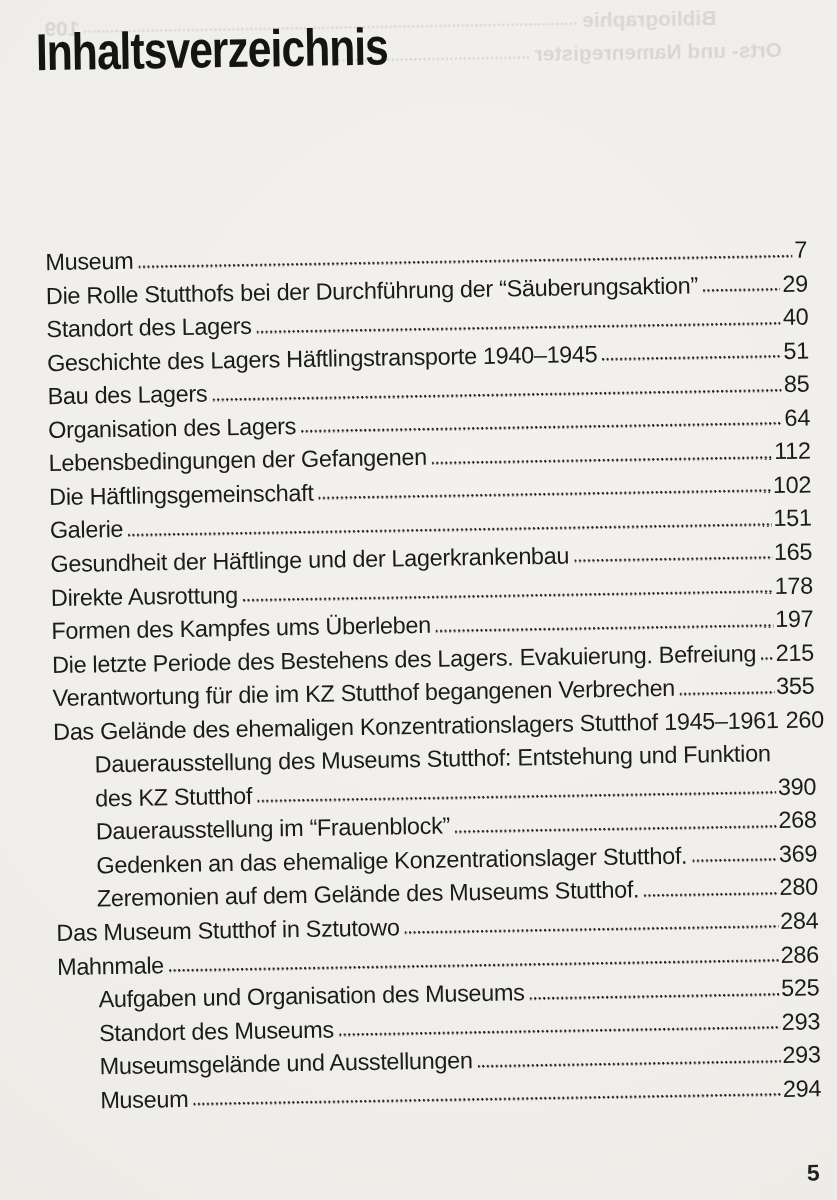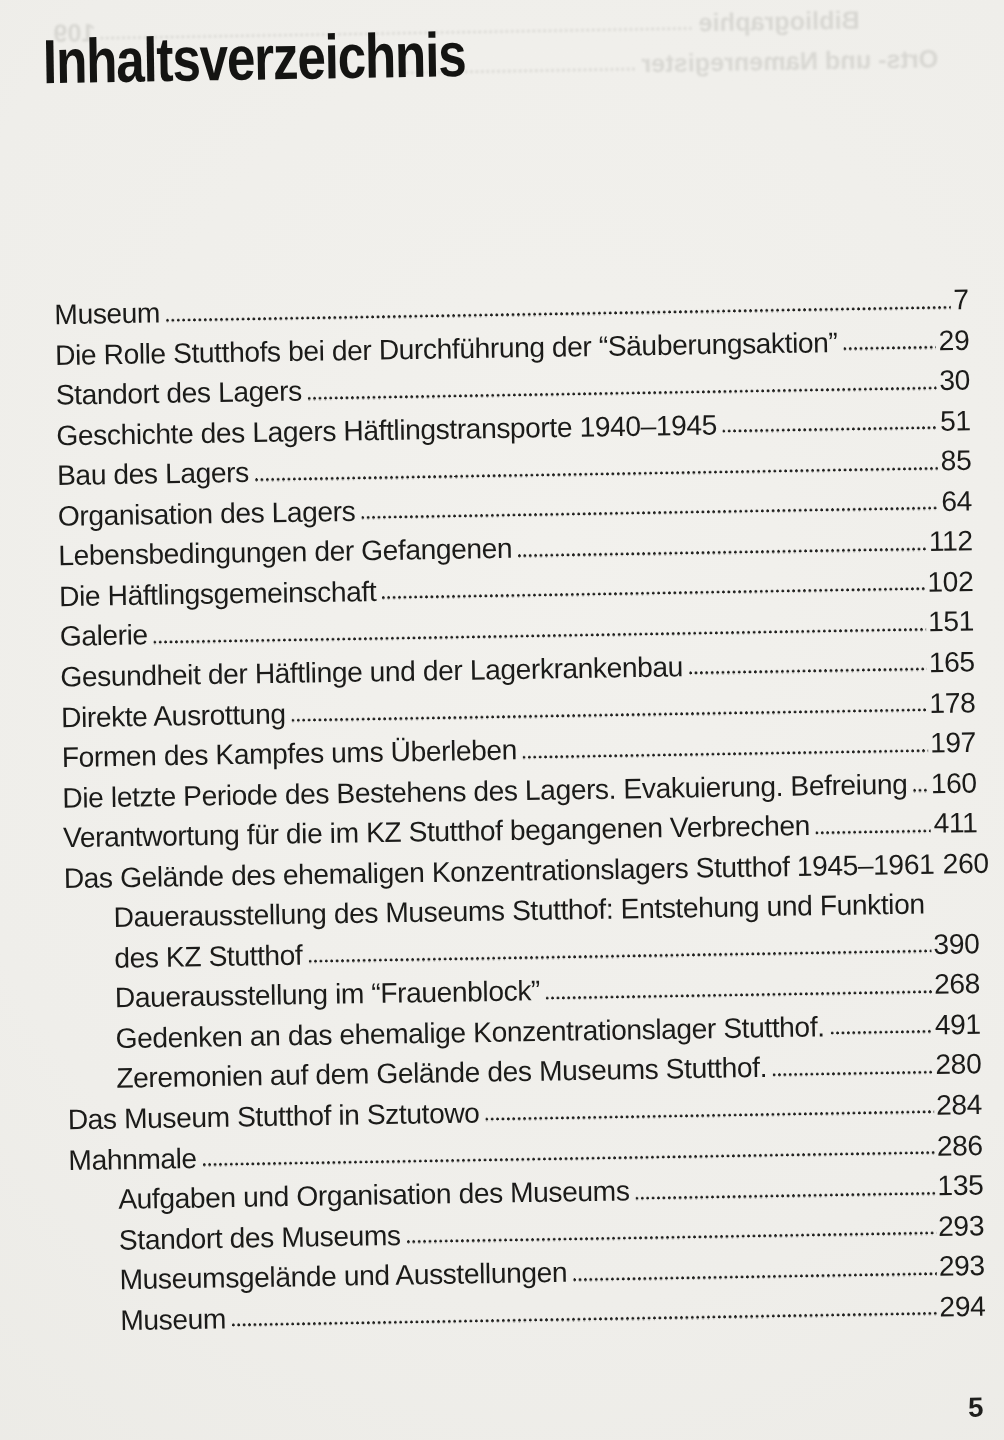--- a/index.html
+++ b/index.html
@@ -146,21 +146,21 @@
           <span class="num">7</span>
         </div>
         <div class="row">
           <span class="lbl">Die Rolle Stutthofs bei der Durchführung der “Säuberungsaktion”</span>
           <span class="leader"></span>
           <span class="num">29</span>
         </div>
         <div class="row">
           <span class="lbl">Standort des Lagers</span>
           <span class="leader"></span>
-          <span class="num">30</span>
+          <span class="num">40</span>
         </div>
         <div class="row">
           <span class="lbl">Geschichte des Lagers Häftlingstransporte 1940–1945</span>
           <span class="leader"></span>
           <span class="num">51</span>
         </div>
         <div class="row">
           <span class="lbl">Bau des Lagers</span>
           <span class="leader"></span>
           <span class="num">85</span>
@@ -196,26 +196,26 @@
           <span class="num">178</span>
         </div>
         <div class="row">
           <span class="lbl">Formen des Kampfes ums Überleben</span>
           <span class="leader"></span>
           <span class="num">197</span>
         </div>
         <div class="row">
           <span class="lbl">Die letzte Periode des Bestehens des Lagers. Evakuierung. Befreiung</span>
           <span class="leader"></span>
-          <span class="num">160</span>
+          <span class="num">215</span>
         </div>
         <div class="row">
           <span class="lbl">Verantwortung für die im KZ Stutthof begangenen Verbrechen</span>
           <span class="leader"></span>
-          <span class="num">411</span>
+          <span class="num">355</span>
         </div>
         <div class="row">
           <span class="lbl">Das Gelände des ehemaligen Konzentrationslagers Stutthof 1945–1961</span>
           <span class="leader"></span>
           <span class="num">260</span>
         </div>
         <div class="row ind">
           <span class="lbl">Dauerausstellung des Museums Stutthof: Entstehung und Funktion</span>
         </div>
         <div class="row ind">
@@ -224,41 +224,41 @@
           <span class="num">390</span>
         </div>
         <div class="row ind">
           <span class="lbl">Dauerausstellung im “Frauenblock”</span>
           <span class="leader"></span>
           <span class="num">268</span>
         </div>
         <div class="row ind">
           <span class="lbl">Gedenken an das ehemalige Konzentrationslager Stutthof.</span>
           <span class="leader"></span>
-          <span class="num">491</span>
+          <span class="num">369</span>
         </div>
         <div class="row ind">
           <span class="lbl">Zeremonien auf dem Gelände des Museums Stutthof.</span>
           <span class="leader"></span>
           <span class="num">280</span>
         </div>
         <div class="row">
           <span class="lbl">Das Museum Stutthof in Sztutowo</span>
           <span class="leader"></span>
           <span class="num">284</span>
         </div>
         <div class="row">
           <span class="lbl">Mahnmale</span>
           <span class="leader"></span>
           <span class="num">286</span>
         </div>
         <div class="row ind">
           <span class="lbl">Aufgaben und Organisation des Museums</span>
           <span class="leader"></span>
-          <span class="num">135</span>
+          <span class="num">525</span>
         </div>
         <div class="row ind">
           <span class="lbl">Standort des Museums</span>
           <span class="leader"></span>
           <span class="num">293</span>
         </div>
         <div class="row ind">
           <span class="lbl">Museumsgelände und Ausstellungen</span>
           <span class="leader"></span>
           <span class="num">293</span>

